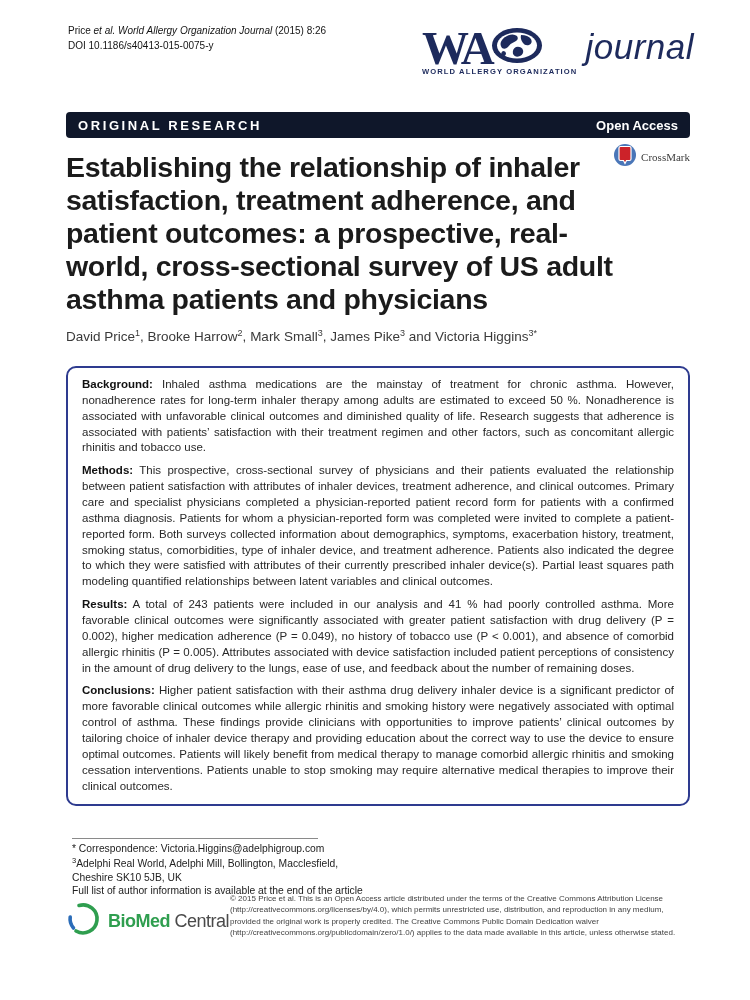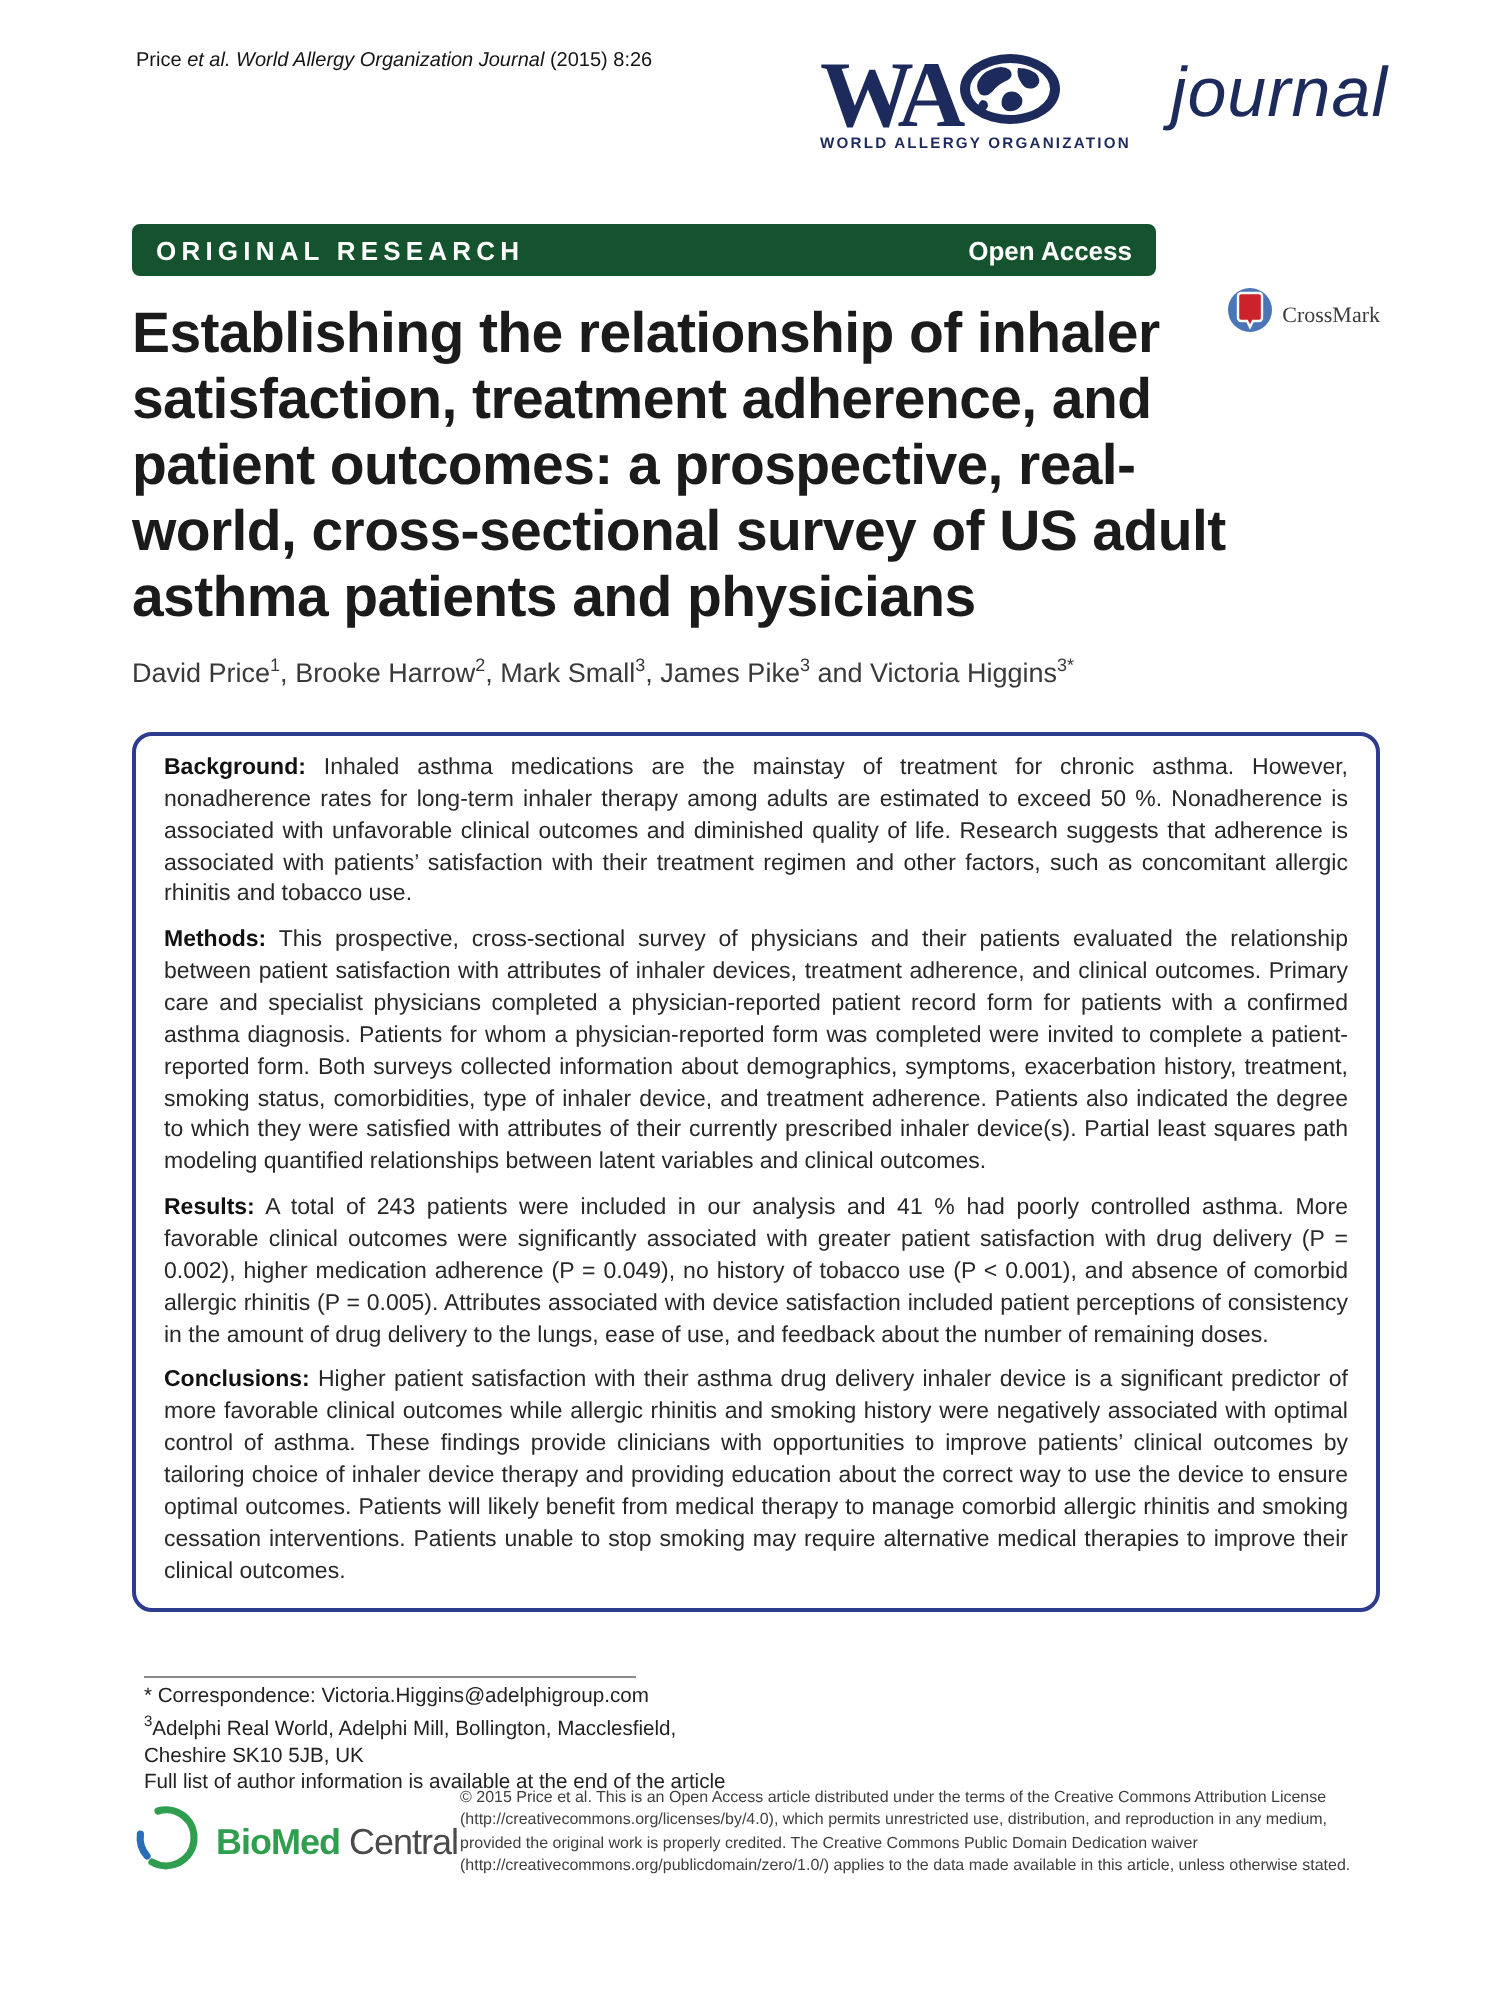--- a/index.html
+++ b/index.html
@@ -8,23 +8,23 @@
 
   .citation { position:absolute; left:68px; top:24px; font-size:10px; line-height:14.5px; color:#141414; }
   .citation .it { font-style:italic; }
 
   .logo { position:absolute; top:26px; right:56px; display:flex; align-items:center; }
   .wao-block { text-align:center; }
   .wao-row { display:flex; align-items:center; }
   .wao-letters { font-family:"Liberation Serif", serif; font-weight:bold; font-size:47px; line-height:44px; letter-spacing:-3px; color:#1d2a5c; }
   .wao-globe { margin-left:-1px; margin-bottom:2px; }
   .wao-org { font-size:7.6px; letter-spacing:1.1px; font-weight:bold; color:#1d2a5c; margin-top:-3px; white-space:nowrap; }
-  .journal-word { font-style:italic; font-size:35px; line-height:35px; color:#1d2a5c; margin-left:20px; margin-bottom:9px; letter-spacing:0.5px; }
+  .journal-word { font-style:italic; font-size:35px; line-height:35px; color:#1d2a5c; margin-left:8px; margin-bottom:9px; letter-spacing:0.5px; }
 
-  .banner { position:absolute; left:66px; top:112px; width:512px; height:26px; background:#14532d; border-radius:4px; display:flex; justify-content:space-between; align-items:center; padding:0 12px; color:#ffffff; }
+  .banner { position:absolute; left:66px; top:112px; width:624px; height:26px; background:#0f172a; border-radius:4px; display:flex; justify-content:space-between; align-items:center; padding:0 12px; color:#ffffff; }
   .banner-label { font-weight:bold; font-size:13px; letter-spacing:2.6px; }
   .banner-badge { font-weight:bold; font-size:13px; }
 
   .crossmark { position:absolute; top:143px; right:60px; display:flex; align-items:center; }
   .crossmark-label { font-size:11px; color:#3c3c3c; margin-left:4px; font-family:"Liberation Serif", serif; }
 
   .title { position:absolute; left:66px; top:151px; width:570px; font-size:28.5px; line-height:33px; letter-spacing:-0.3px; color:#1b1b1b; }
 
   .authors { position:absolute; left:66px; top:327px; font-size:13.5px; color:#3a3a3a; }
   .authors sup { font-size:9px; }
@@ -43,20 +43,21 @@
   .bmc-text { font-size:18px; letter-spacing:-0.5px; margin-left:6px; }
   .bmc-biomed { color:#2f9e4f; font-weight:bold; }
   .bmc-central { color:#4a4a4a; }
   .copyright { width:460px; font-size:8px; line-height:1.42; color:#3f3f3f; text-align:left; }
 </style>
 </head>
 <body>
 
 <div class="citation">
   <div><span>Price </span><span class="it">et al. World Allergy Organization Journal</span><span> (2015) 8:26</span></div>
+  <div>DOI 10.1186/s40413-015-0075-y</div>
 </div>
 
 <div class="logo">
   <div class="wao-block">
     <div class="wao-row">
       <span class="wao-letters">WA</span>
       <span class="wao-globe">
         <svg width="52" height="37" viewBox="0 0 52 37">
           <ellipse cx="26" cy="18.5" rx="25" ry="17.5" fill="#1d2a5c"></ellipse>
           <ellipse cx="26" cy="18.5" rx="20" ry="13" fill="#ffffff"></ellipse>

